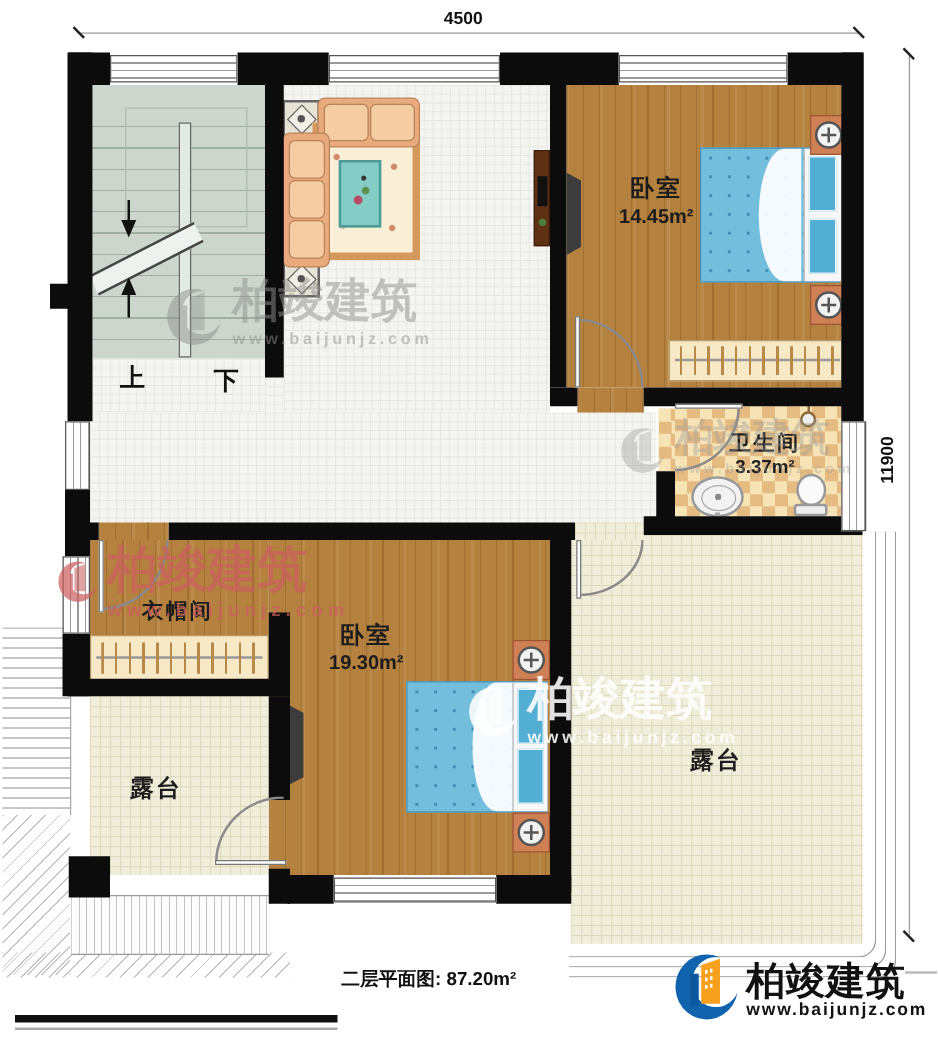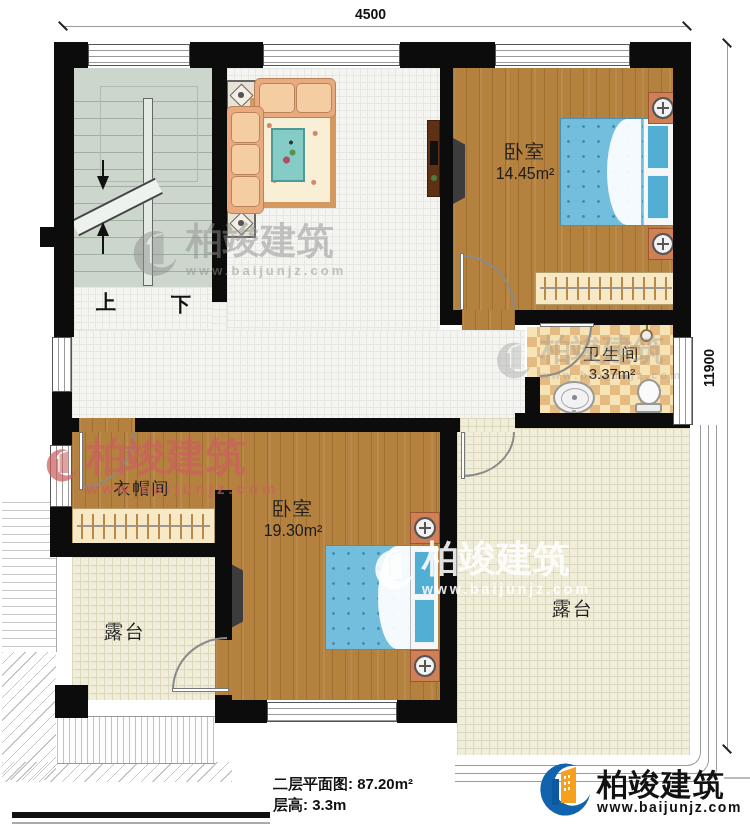--- a/index.html
+++ b/index.html
@@ -13,21 +13,21 @@
   .tile{background-color:#f4f4f1;background-image:linear-gradient(#e6e6e2 1px,transparent 1px),linear-gradient(90deg,#e6e6e2 1px,transparent 1px);background-size:7px 7px;}
   .terr{background-color:#f0eddb;background-image:linear-gradient(#ddd8b9 1px,transparent 1px),linear-gradient(90deg,#ddd8b9 1px,transparent 1px);background-size:8px 8px;}
   .wood{background-color:#b5813f;background-image:repeating-linear-gradient(90deg,rgba(80,40,0,.20) 0 1px,transparent 1px 13px),repeating-linear-gradient(90deg,rgba(255,255,255,.08) 0 2px,transparent 2px 27px);}
   .checker{background-color:#f3ddae;background-image:repeating-conic-gradient(#e5bb82 0% 25%,#f7e4b6 0% 50%);background-size:20px 20px;}
   .sage{background:#cdd6cc;}
   .arc{position:absolute;border:0 solid #8a8a8a;box-sizing:border-box;background:transparent;}
   .arc.tr{border-top-width:2px;border-right-width:2px;border-top-right-radius:100% 100%;}
   .arc.br{border-bottom-width:2px;border-right-width:2px;border-bottom-right-radius:100% 100%;}
   .arc.tl{border-top-width:2px;border-left-width:2px;border-top-left-radius:100% 100%;}
   .panel{position:absolute;background:#fff;border:1px solid #777;box-sizing:border-box;}
-  .rlabel{position:absolute;text-align:center;font-weight:400;color:#1c1c1c;line-height:1.25;}
+  .rlabel{position:absolute;text-align:center;font-weight:700;color:#1c1c1c;line-height:1.25;}
   .rlabel .nm{display:block;font-size:19px;letter-spacing:2px;}
   .rlabel .ar{display:block;font-size:16px;}
   .hatch-h{background-image:repeating-linear-gradient(180deg,#c6c6c6 0 1px,transparent 1px 8px);border-right:1px solid #aaa;}
   .hatch-d{background-image:repeating-linear-gradient(135deg,#c6c6c6 0 1px,transparent 1px 8px);}
   .railband{background:#fdfdfd;background-image:repeating-linear-gradient(90deg,#c2c2c2 0 1px,transparent 1px 6px);border-top:1px solid #999;border-bottom:1px solid #999;}
   .railL{position:absolute;border:0 solid #9a9a9a;border-right-width:1px;border-bottom-width:1px;border-bottom-right-radius:14px;}
   .cush{position:absolute;background:#f4cda2;border:1px solid #b9835a;border-radius:5px;}
   .nstand{position:absolute;background:#d08055;border:1px solid #9c5634;}
   .lampc{position:absolute;width:18px;height:18px;border-radius:50%;background:#f2f2f2;border:2px solid #555;
          background-image:linear-gradient(#555 0 0),linear-gradient(#555 0 0);background-size:2px 12px,12px 2px;background-position:center;background-repeat:no-repeat;}
@@ -273,21 +273,20 @@
     <div>
       <span class="wtxt" style="font-size:37px;">柏竣建筑</span>
       <span class="wurl" style="font-size:14px;">www.baijunjz.com</span>
     </div>
   </div>
 
   <div class="abs" style="left:12px;top:812px;width:258px;height:6px;background:#111;"></div>
   <div class="abs" style="left:12px;top:822px;width:258px;height:2px;background:#aaa;"></div>
   <div class="abs" style="left:273px;top:773px;font-size:15px;font-weight:600;line-height:21px;">
     <span style="display:block;">二层平面图: 87.20m²</span>
-    <span style="display:block;">层高: 3.3m</span>
   </div>
   <div class="abs" style="left:724px;top:777px;width:26px;height:2px;background:#bbb;"></div>
   <svg class="abs" style="left:536px;top:760px;" width="58" height="58" viewBox="0 0 58 58">
     <path d="M40 6 A25 26 0 1 0 54 34 A19 20 0 1 1 40 6 Z" fill="#1063ac"></path>
     <polygon points="25,12 40,7 40,43 25,43" fill="#f6a01d"></polygon>
     <rect x="16" y="19" width="7" height="26" fill="#0d599f"></rect>
     <rect x="28" y="16" width="2" height="3" fill="#fff"></rect>
       <rect x="32" y="15" width="2" height="3" fill="#fff"></rect>
     <rect x="28" y="22" width="2" height="3" fill="#fff"></rect>
       <rect x="32" y="21" width="2" height="3" fill="#fff"></rect>

